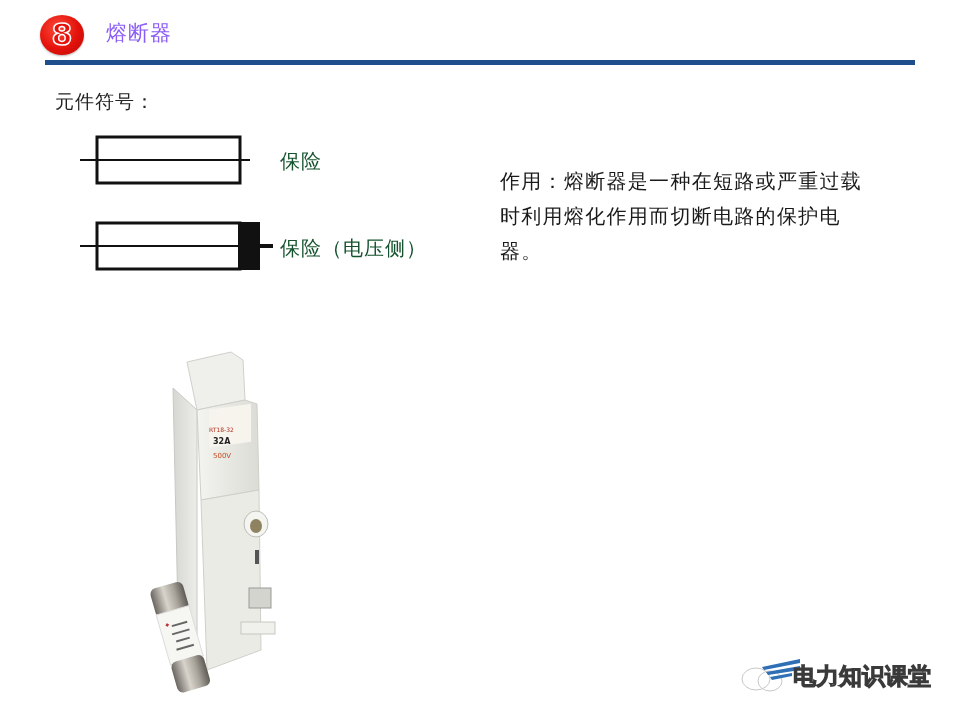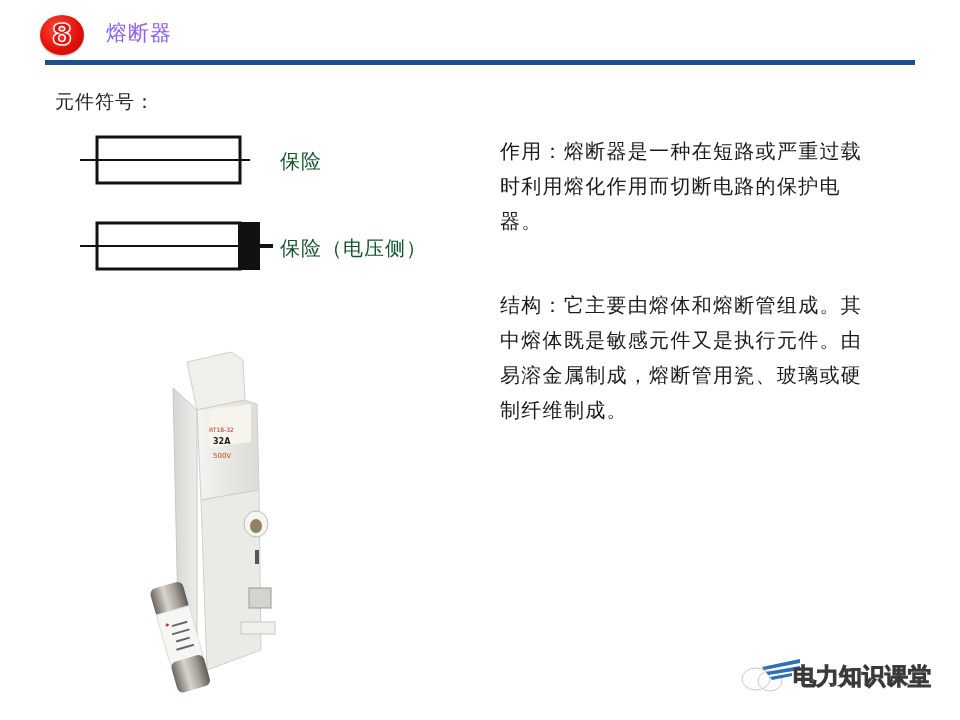--- a/index.html
+++ b/index.html
@@ -141,27 +141,24 @@
         <text x="6" y="40" font-size="5" fill="#c03030" font-family="DejaVu Sans, sans-serif">◆</text>
         <rect x="12" y="40" width="16" height="2" fill="#666"></rect>
         <rect x="10" y="48" width="18" height="2" fill="#666"></rect>
         <rect x="12" y="56" width="14" height="2" fill="#666"></rect>
         <rect x="10" y="64" width="18" height="2" fill="#666"></rect>
         <rect x="0" y="76" width="34" height="32" rx="6" fill="url(#metal)"></rect>
       </g>
     </svg>
   </div>
 
-  <div class="para" style="top:134px;">
+  <div class="para" style="top:164px;">
     <span>作用：</span><span>熔断器是一种在短路或严重过载时利用熔化作用而切断电路的保护电器。</span>
   </div>
 
-  <div class="para" style="top:288px;">
-    <span>结构：</span><span>它主要由熔体和熔断管组成。其中熔体既是敏感元件又是执行元件。由易溶金属制成，熔断管用瓷、玻璃或硬制纤维制成。</span>
-  </div>
 
 
   <div class="watermark">
     <svg width="60" height="40" viewBox="0 0 60 40" style="position:absolute;left:0;top:0;">
       <ellipse cx="16" cy="24" rx="14" ry="11" fill="none" stroke="#c8c8c8" stroke-width="1"></ellipse>
       <ellipse cx="30" cy="26" rx="12" ry="10" fill="none" stroke="#c8c8c8" stroke-width="1"></ellipse>
       <path d="M22 12 L60 4 L60 8 L24 15 Z" fill="#2f6fb5"></path>
       <path d="M26 17 L60 11 L60 15 L28 20 Z" fill="#2f6fb5"></path>
       <path d="M30 22 L52 18 L52 21 L32 25 Z" fill="#2f6fb5"></path>
     </svg>

